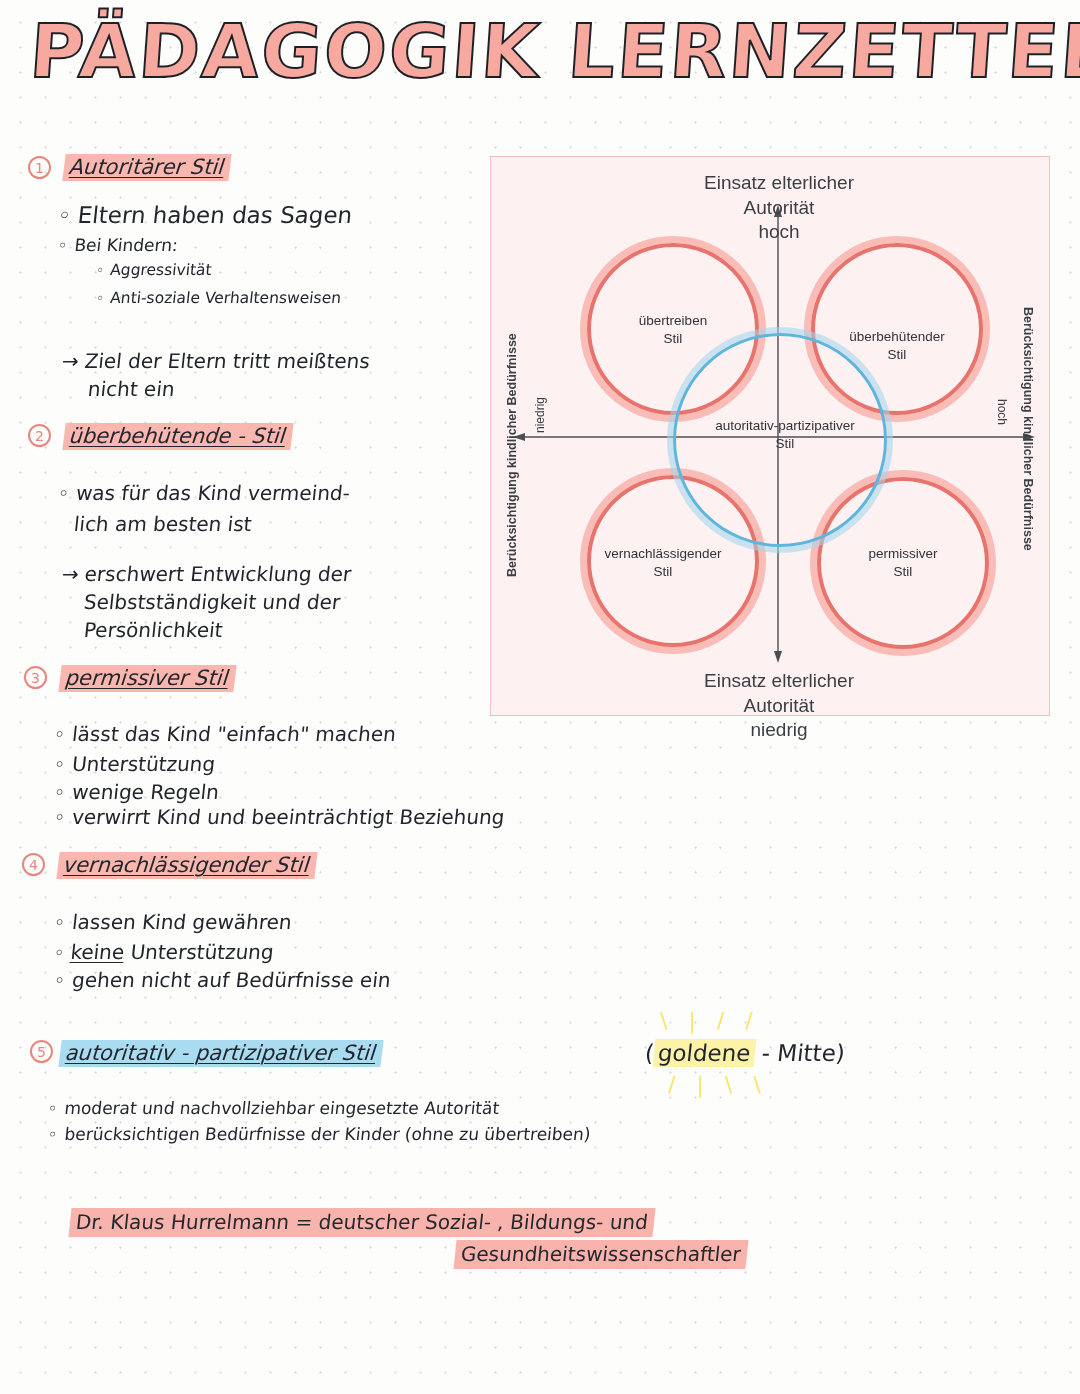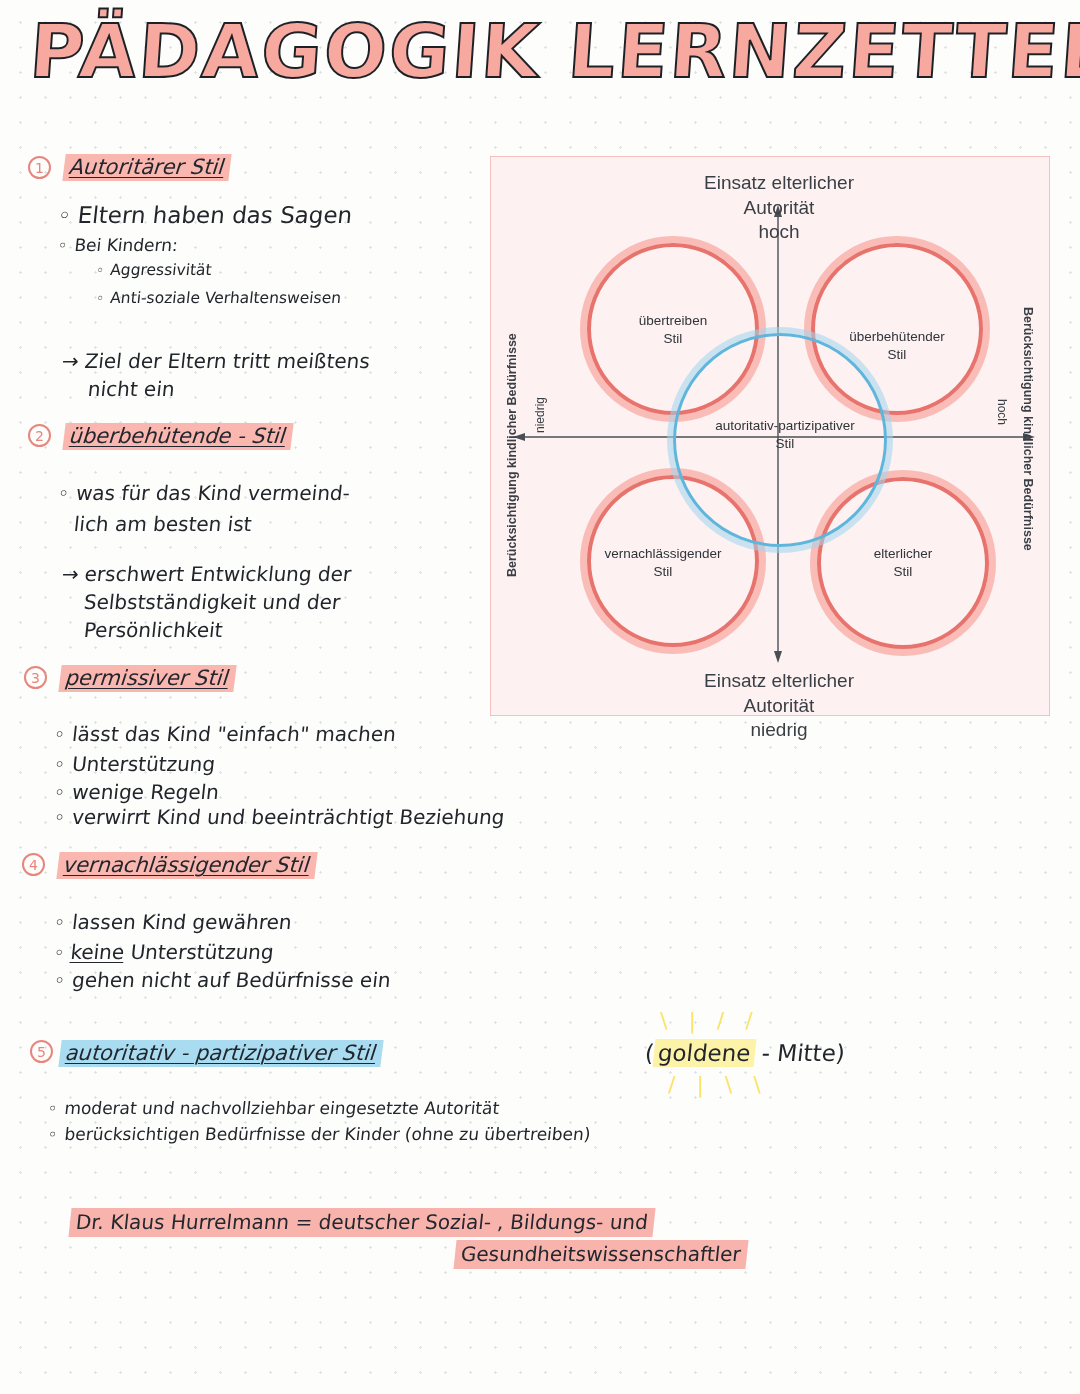--- a/index.html
+++ b/index.html
@@ -302,21 +302,21 @@
     </div>
     <div class="quad-text" style="left:331px; top:155px;margin-top:16px;">
       <span>überbehütender</span><br>
       <span>Stil</span>
     </div>
     <div class="quad-text" style="left:97px; top:388px;">
       <span>vernachlässigender</span><br>
       <span>Stil</span>
     </div>
     <div class="quad-text" style="left:337px; top:388px;">
-      <span>elterlicher</span><br>
+      <span>permissiver</span><br>
       <span>Stil</span>
     </div>
     <div class="quad-text" style="left:214px; top:260px; width:160px;">
       <span>autoritativ-partizipativer</span><br>
       <span>Stil</span>
     </div>
 
   </div>
 
 </div>

